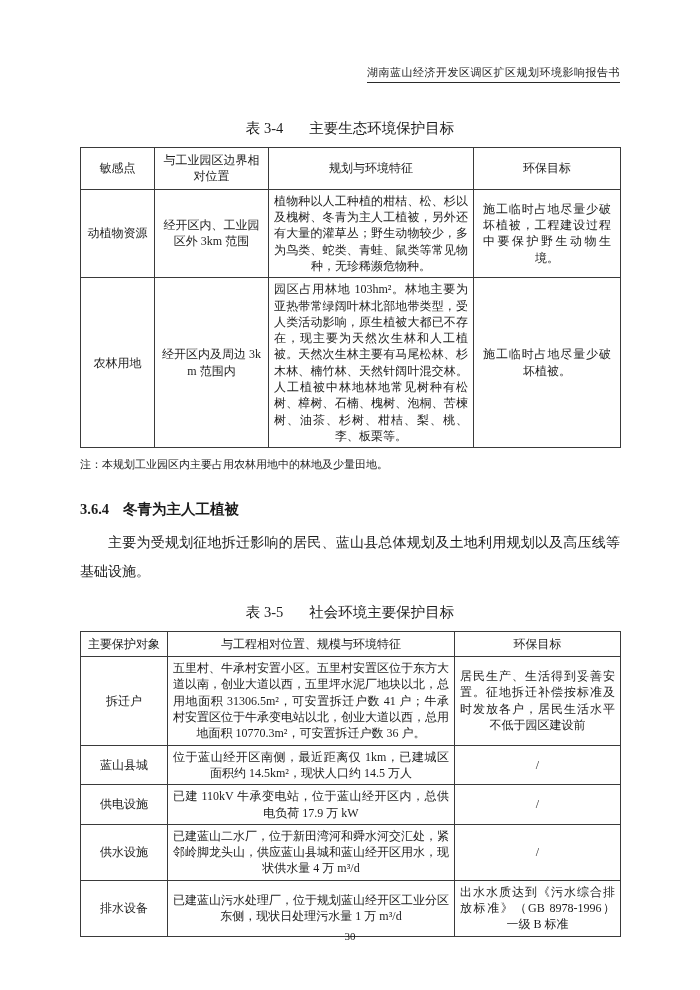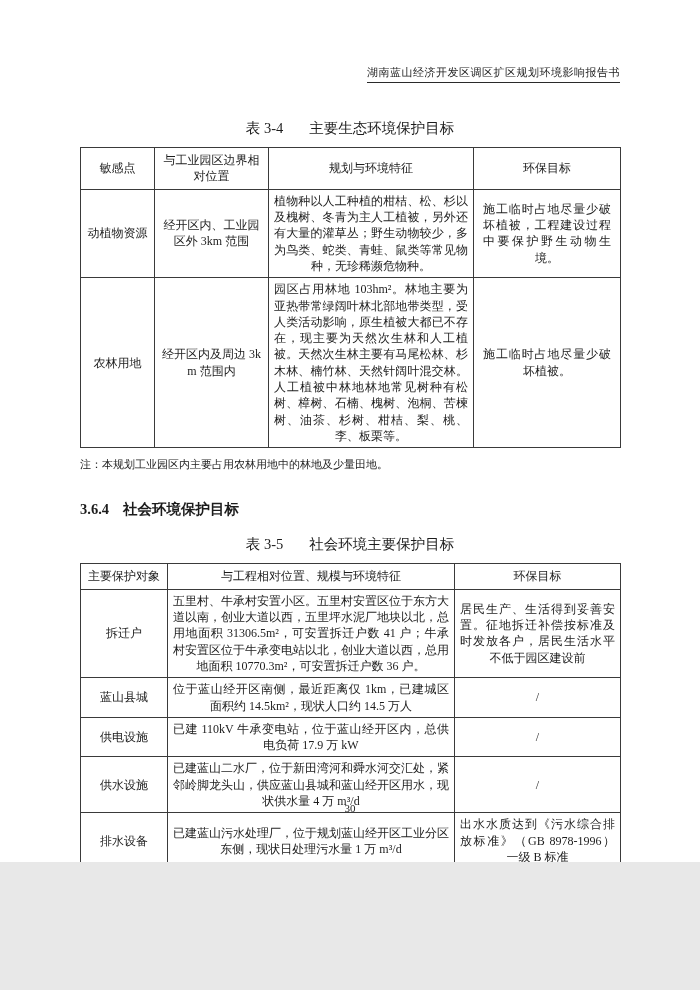--- a/index.html
+++ b/index.html
@@ -1,18 +1,18 @@
 <!DOCTYPE html>
 <html><head>
 <meta charset="utf-8">
 <style>
   html,body{margin:0;padding:0;background:#e8e8e8;}
   .page{
     position:relative;
-    width:700px;height:862px;
+    width:700px;height:990px;
     background:#ffffff;
     margin:0 auto;
     font-family:"Liberation Serif","DejaVu Serif",serif;
     color:#1c1c1c;
     overflow:hidden;
     box-sizing:border-box;
   }
   .content{
     position:absolute;
     left:80px;top:0;
@@ -131,23 +131,24 @@
         <td class="c-center">经开区内及周边 3km 范围内</td>
         <td class="c-just">园区占用林地 103hm²。林地主要为亚热带常绿阔叶林北部地带类型，受人类活动影响，原生植被大都已不存在，现主要为天然次生林和人工植被。天然次生林主要有马尾松林、杉木林、楠竹林、天然针阔叶混交林。人工植被中林地林地常见树种有松树、樟树、石楠、槐树、泡桐、苦楝树、油茶、杉树、柑桔、梨、桃、李、板栗等。</td>
         <td class="c-just c-pad">施工临时占地尽量少破坏植被。</td>
       </tr>
     </tbody>
       </table>
 
     <div class="table-note">注：本规划工业园区内主要占用农林用地中的林地及少量田地。</div>
 
     <div class="section-heading">
-      <span>3.6.4</span><span class="sec-title">社会环境保护目标</span>
+      <span>3.6.4</span><span class="sec-title">冬青为主人工植被</span>
     </div>
 
+    <div class="paragraph">主要为受规划征地拆迁影响的居民、蓝山县总体规划及土地利用规划以及高压线等基础设施。</div>
 
     <div class="table-caption caption-2">
       <span>表 3-5</span><span class="cap-title">社会环境主要保护目标</span>
     </div>
 
     <table>
       <colgroup>
         <col style="width:87px">
           <col style="width:287px">
           <col style="width:166px">

